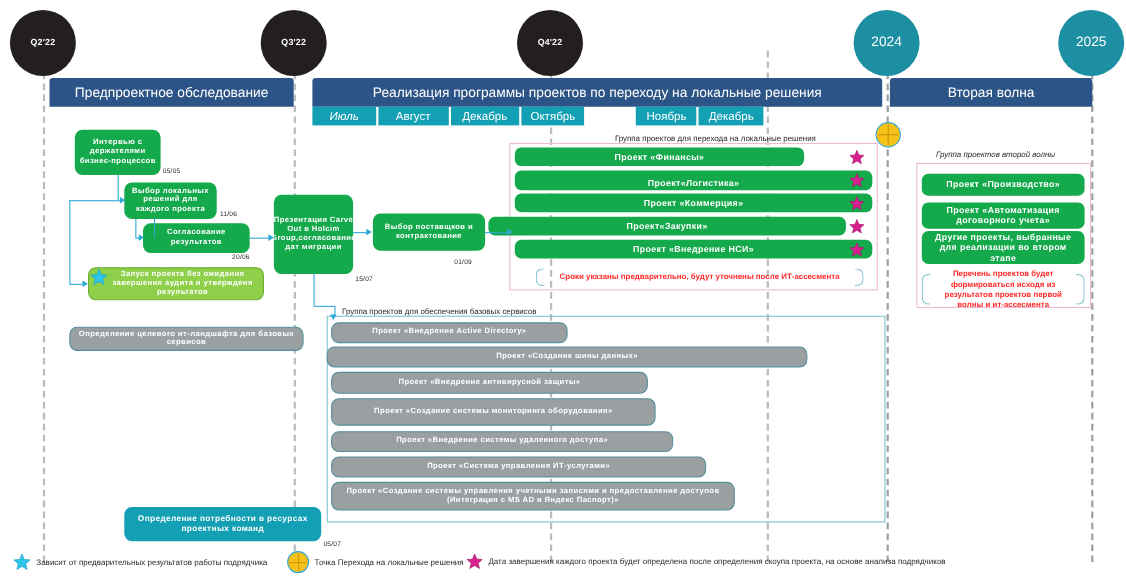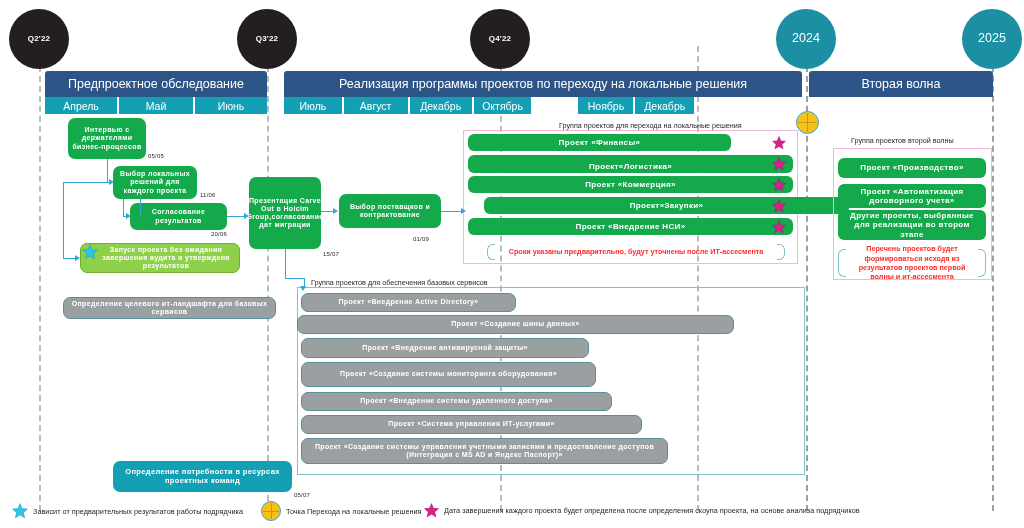--- a/index.html
+++ b/index.html
@@ -166,37 +166,26 @@
   <div class="milestone ms-teal" style="left:776px; top:9px; width:60px; height:60px;">
     <span>2024</span>
   </div>
   <div class="milestone ms-teal" style="left:962px; top:9px; width:60px; height:60px;">
     <span>2025</span>
   </div>
 
   <div class="phase" style="left:45px; top:71px; width:222px; height:26px;">
     <span>Предпроектное обследование</span>
   </div>
-  <div class="months" style="left:45px; top:97px; width:222px;">
-    <div class="month" style="width:72px;">
-        <span>Апрель</span>
-      </div>
-    <div class="month" style="width:74px;">
-        <span>Май</span>
-      </div>
-    <div class="month" style="width:72px;">
-        <span>Июнь</span>
-      </div>
-  </div>
 
   <div class="phase" style="left:284px; top:71px; width:518px; height:26px;">
     <span>Реализация программы проектов по переходу на локальные решения</span>
   </div>
   <div class="months" style="left:284px; top:97px; width:410px;">
-    <div class="month" style="width:65px;">
+    <div class="month" style="width:65px;font-style:italic;">
         <span>Июль</span>
       </div>
     <div class="month" style="width:72px;">
         <span>Август</span>
       </div>
     <div class="month" style="width:70px;">
         <span>Декабрь</span>
       </div>
     <div class="month" style="width:65px;">
         <span>Октябрь</span>
@@ -316,21 +305,21 @@
     <polygon points="12,1 15,8.5 23,9 17,14.5 19,22 12,17.8 5,22 7,14.5 1,9 9,8.5" fill="#d6218f" stroke="#a6146c" stroke-width="1"></polygon>
   </svg>
 
   <div class="box proj" style="left:468px; top:176px; width:325px; height:17px;">
     <span>Проект  «Коммерция»</span>
   </div>
   <svg class="star" width="14" height="14" viewBox="0 0 24 24" style="left:772px; top:178px;">
     <polygon points="12,1 15,8.5 23,9 17,14.5 19,22 12,17.8 5,22 7,14.5 1,9 9,8.5" fill="#d6218f" stroke="#a6146c" stroke-width="1"></polygon>
   </svg>
 
-  <div class="box proj" style="left:484px; top:197px; width:365px; height:17px;">
+  <div class="box proj" style="left:444px; top:197px; width:325px; height:17px;">
     <span>Проект«Закупки»</span>
   </div>
   <svg class="star" width="14" height="14" viewBox="0 0 24 24" style="left:772px; top:199px;">
     <polygon points="12,1 15,8.5 23,9 17,14.5 19,22 12,17.8 5,22 7,14.5 1,9 9,8.5" fill="#d6218f" stroke="#a6146c" stroke-width="1"></polygon>
   </svg>
 
   <div class="box proj" style="left:468px; top:218px; width:325px; height:17px;">
     <span>Проект  «Внедрение  НСИ»</span>
   </div>
   <svg class="star" width="14" height="14" viewBox="0 0 24 24" style="left:772px; top:220px;">
@@ -361,21 +350,21 @@
   <div class="box grey" style="left:301px; top:392px; width:311px; height:19px;">
     <span>Проект «Внедрение системы удаленного доступа»</span>
   </div>
   <div class="box grey" style="left:301px; top:415px; width:341px; height:19px;">
     <span>Проект «Система управления ИТ-услугами»</span>
   </div>
   <div class="box grey" style="left:301px; top:438px; width:367px; height:26px;">
     <span>Проект «Создание системы управления учетными записями и предоставление доступов (Интеграция с MS AD  и Яндекс Паспорт)»</span>
   </div>
 
-  <div class="group-label" style="left:851px; top:136px;">
+  <div class="group-label" style="left:851px; top:136px;font-style:italic;">
     <span>Группа проектов второй волны</span>
   </div>
   <div class="group-box" style="left:833px; top:148px; width:159px; height:132px;"></div>
 
   <div class="box proj" style="left:838px; top:158px; width:148px; height:20px;">
     <span>Проект «Производство»</span>
   </div>
   <div class="box proj" style="left:838px; top:184px; width:148px; height:24px;">
     <span>Проект «Автоматизация договорного учета»</span>
   </div>

